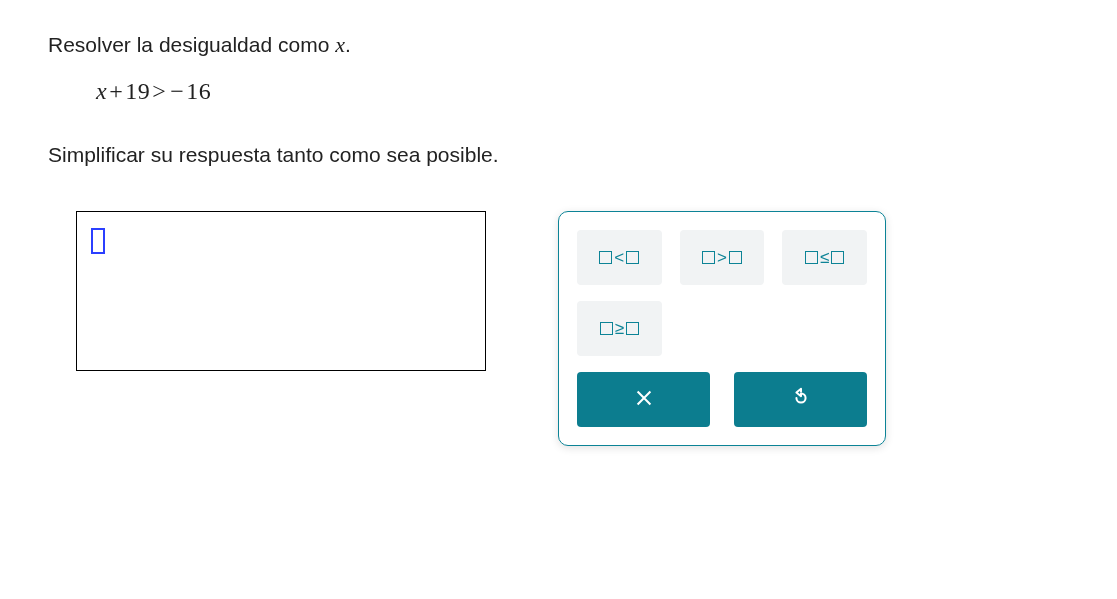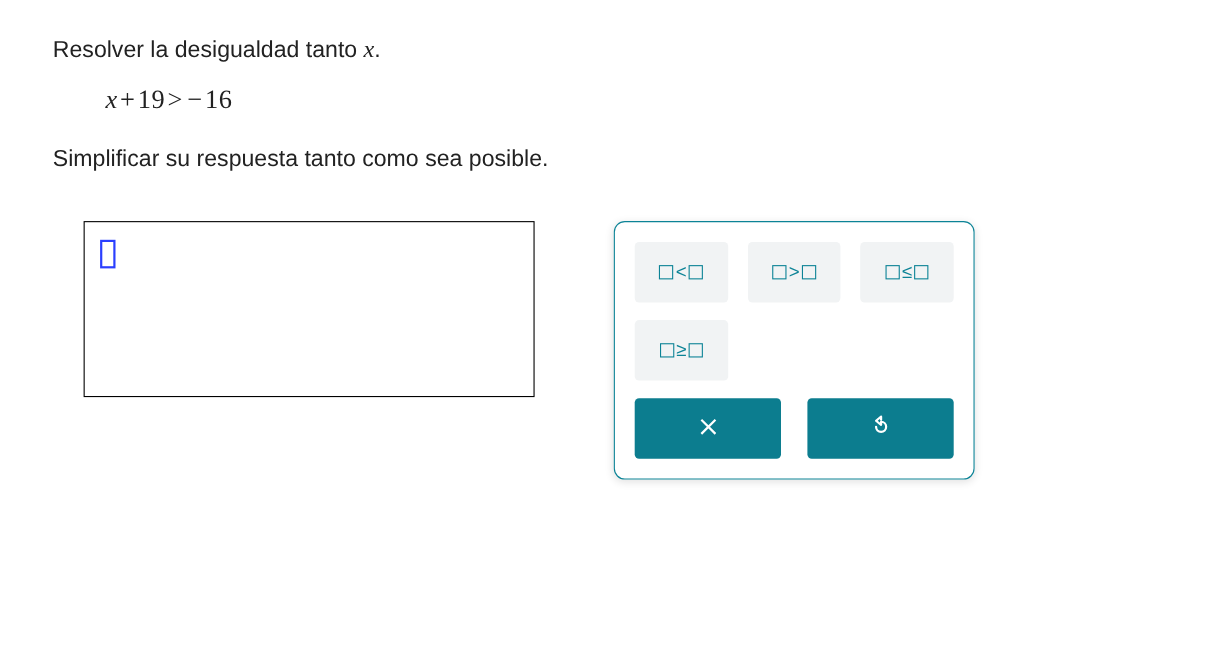--- a/index.html
+++ b/index.html
@@ -15,21 +15,21 @@
     margin-bottom: 20px;
   }
   .italic-var {
     font-family: 'Times New Roman', Times, serif;
     font-style: italic;
     font-size: 22px;
   }
   .inequality {
     font-family: 'Times New Roman', Times, serif;
     font-size: 24px;
-    margin: 10px 0 28px 48px;
+    margin: 10px 0 38px 48px;
     letter-spacing: 0.5px;
   }
   .inequality .op {
     padding: 0 2px;
   }
   .work-area {
     display: flex;
     gap: 72px;
     margin-top: 44px;
     align-items: flex-start;
@@ -112,21 +112,21 @@
     height: 22px;
     stroke: #fff;
     stroke-width: 2.2;
     fill: none;
   }
 </style>
 </head>
 <body>
 
 <div class="prompt-line">
-  <span>Resolver la desigualdad tanto </span><span class="italic-var">x</span><span>.</span>
+  <span>Resolver la desigualdad como </span><span class="italic-var">x</span><span>.</span>
 </div>
 
 <div class="inequality">
   <span style="font-style:italic;">x</span><span class="op">+</span>19<span class="op">&gt;</span><span class="op">−</span>16
 </div>
 
 <div class="prompt-line">Simplificar su respuesta tanto como sea posible.</div>
 
 <div class="work-area">
 

